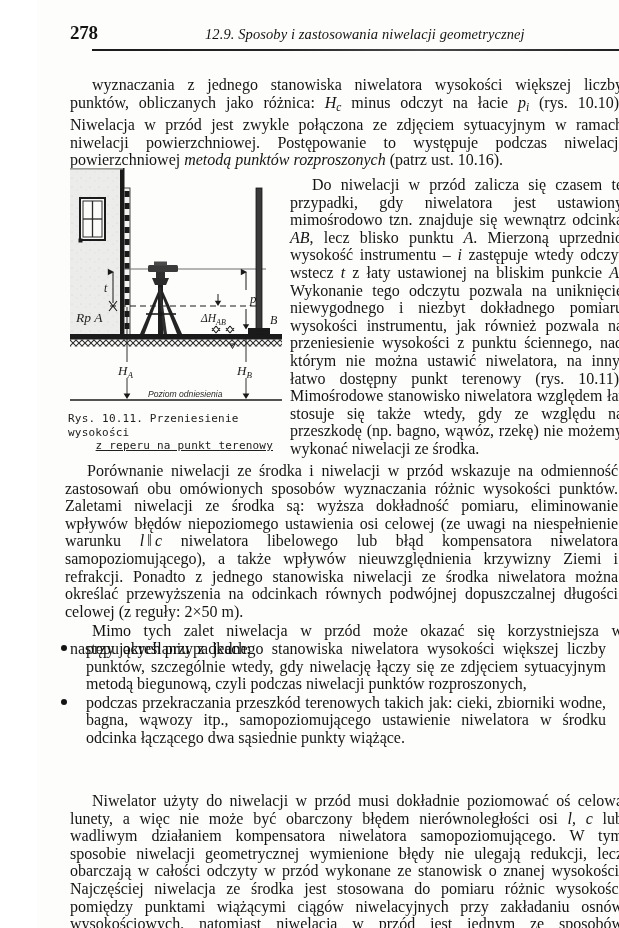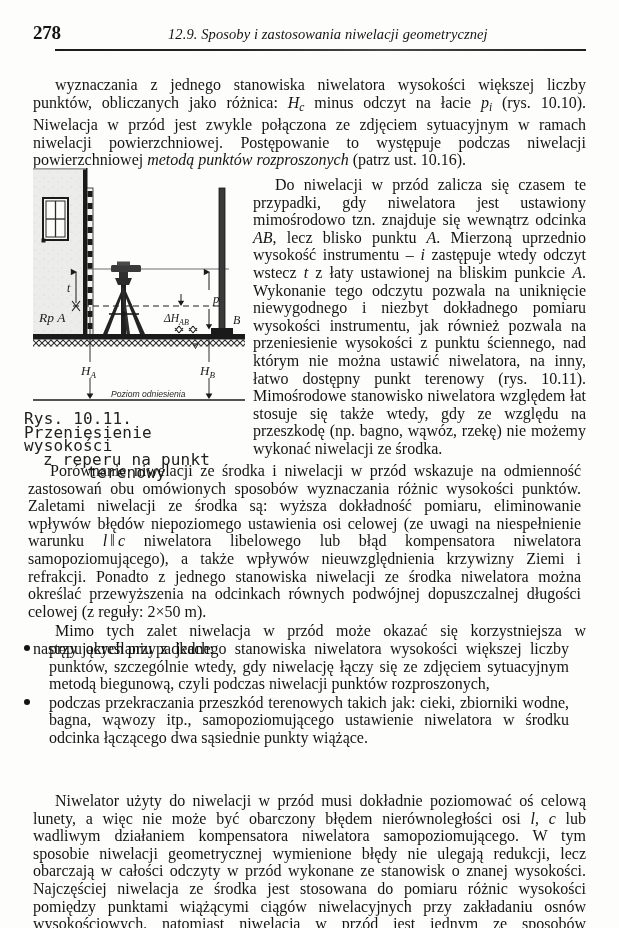--- a/index.html
+++ b/index.html
@@ -12,20 +12,21 @@
     height: 928px;
     position: relative;
     font-family: "Liberation Serif", "DejaVu Serif", serif;
     color: #141414;
     overflow: hidden;
   }
   .page {
     position: absolute;
     inset: 0;
     background: #fdfdfc;
+    margin-left: 37px;
   }
 
   
   .header {
     position: absolute;
     left: 33px;
     top: 22px;
     width: 553px;
     height: 36px;
   }
@@ -123,32 +124,32 @@
   .figure {
     position: absolute;
     left: 33px;
     top: 166px;
     width: 212px;
     height: 240px;
   }
   .fig-svg { display: block; }
   .caption {
     position: absolute;
-    left: 24px;
+    left: 31px;
     top: 412px;
     width: 205px;
     font-family: "DejaVu Sans Mono", "Liberation Mono", monospace;
-    font-size: 16px;
+    font-size: 11px;
     line-height: 13.5px;
     color: #202020;
     text-align: center;
     letter-spacing: 0.2px;
   }
   .caption .l1 { display: block; text-align: left; }
-  .caption .l2 { display: block; text-align: center; }
+  .caption .l2 { display: block; text-align: right; text-decoration: underline; }
 </style>
 </head>
 <body>
 
 <div class="page">
 
   <div class="header">
     <div class="page-number">278</div>
     <div class="header-title">12.9. Sposoby i zastosowania niwelacji geometrycznej</div>
     <div class="header-rule"></div>

